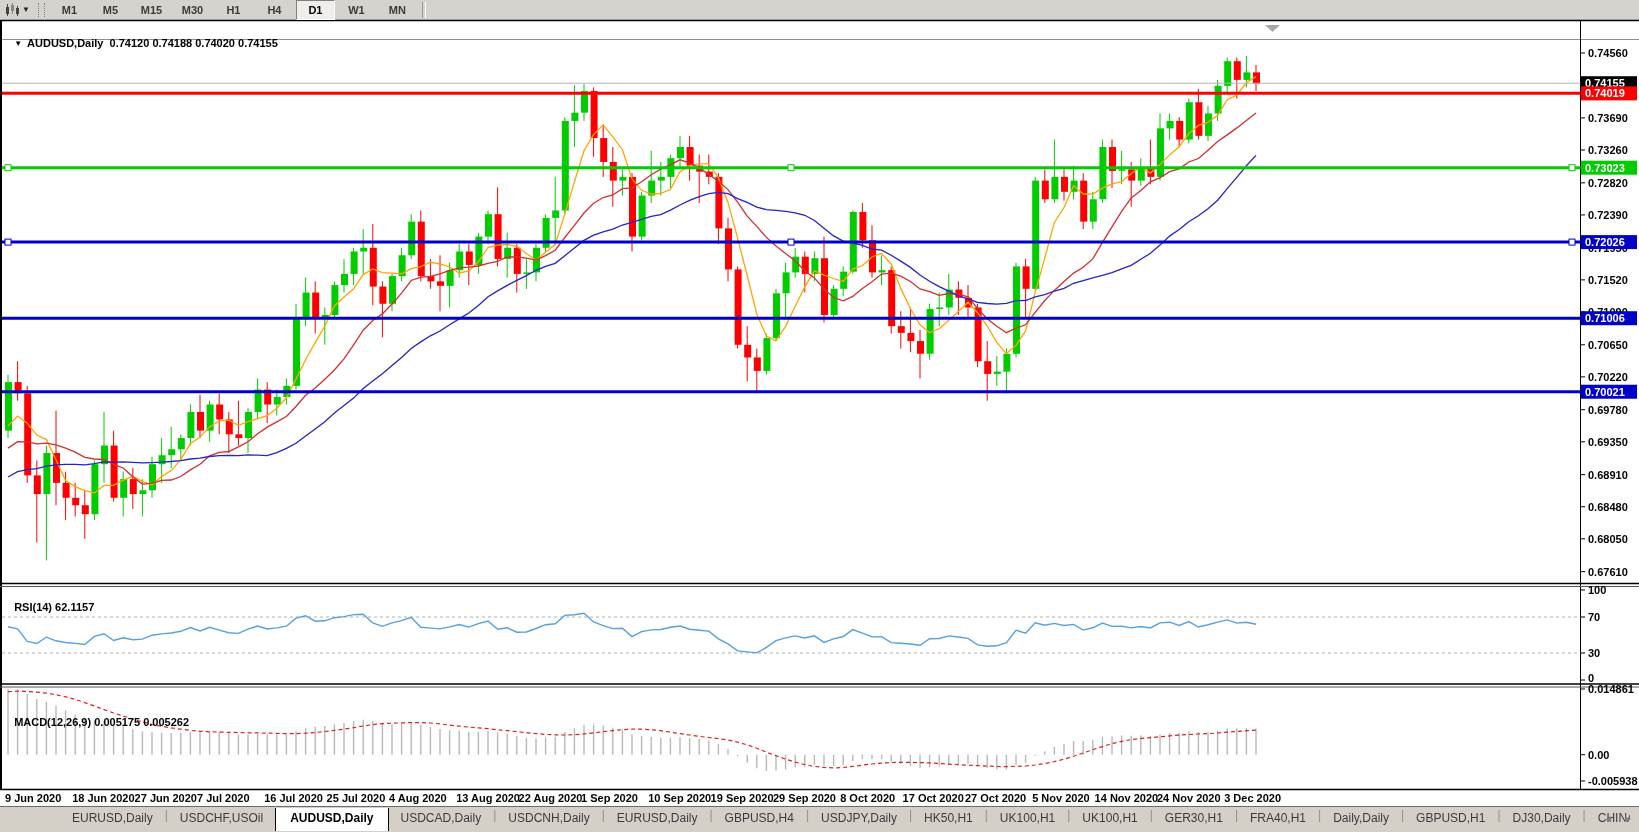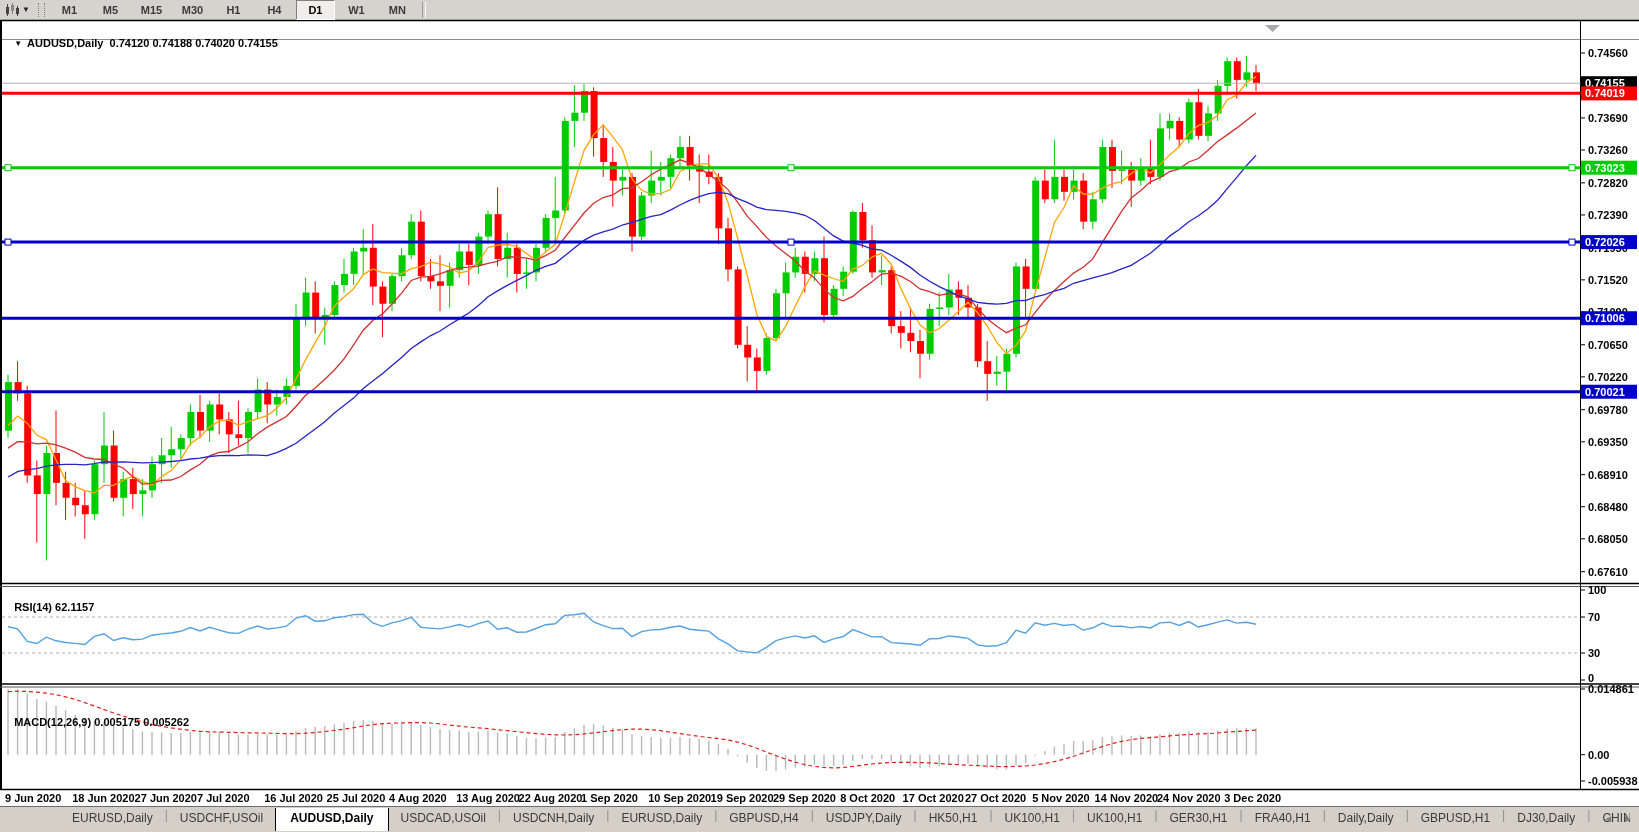--- a/index.html
+++ b/index.html
@@ -595,21 +595,21 @@
   <span>MACD(12,26,9)</span> <span>0.005175 0.005262</span>
 </div>
 
 <div class="tabbar">
   <div class="tabstrip" id="tabstrip">
       <div style="width: 18px; flex: 0 0 auto;"></div>
       <div class="tab">EURUSD,Daily</div>
       <span class="tabsep">|</span>
       <div class="tab">USDCHF,USOil</div>
       <div class="tab active">AUDUSD,Daily</div>
-      <div class="tab">USDCAD,USOil</div>
+      <div class="tab">USDCAD,Daily</div>
       <span class="tabsep">|</span>
       <div class="tab">USDCNH,Daily</div>
       <span class="tabsep">|</span>
       <div class="tab">EURUSD,Daily</div>
       <span class="tabsep">|</span>
       <div class="tab">GBPUSD,H4</div>
       <span class="tabsep">|</span>
       <div class="tab">USDJPY,Daily</div>
       <span class="tabsep">|</span>
       <div class="tab">HK50,H1</div>

